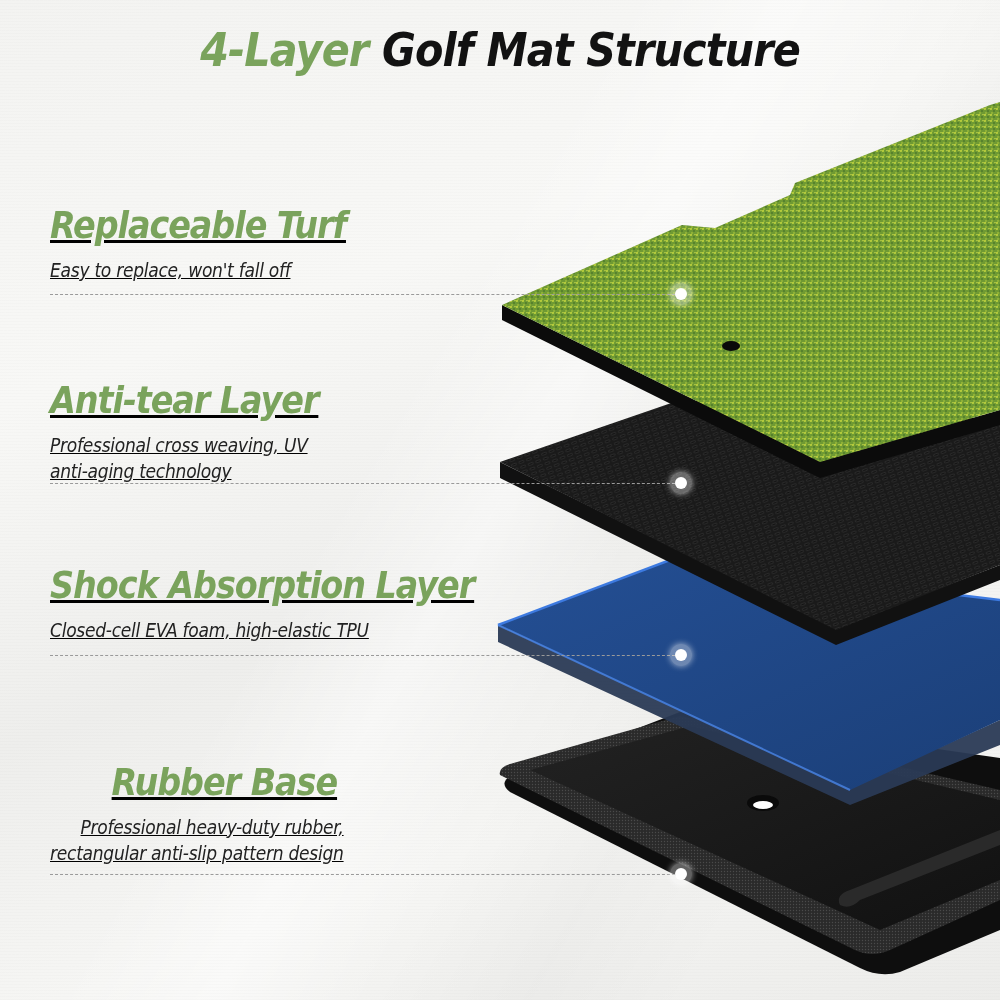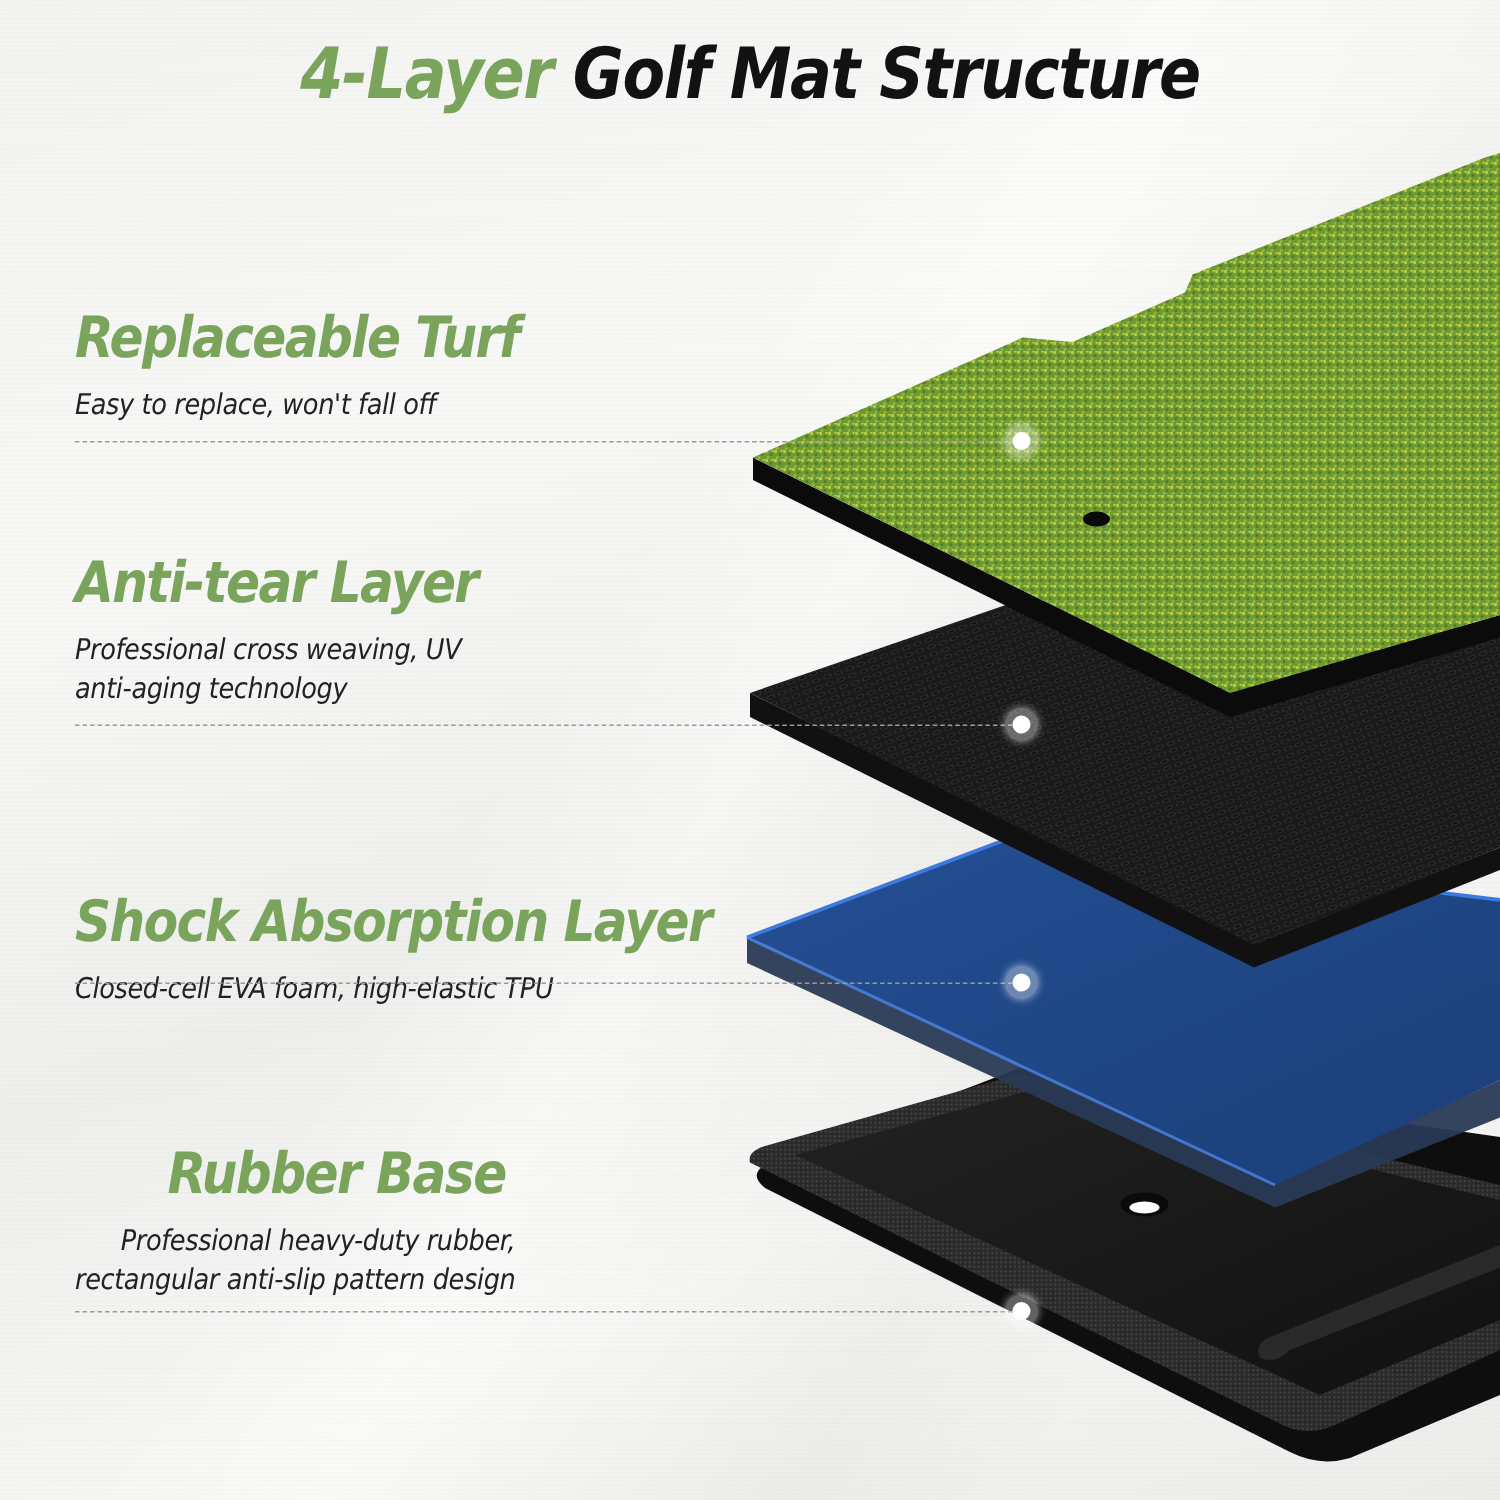--- a/index.html
+++ b/index.html
@@ -23,21 +23,21 @@
       font-size: 47px; font-weight: 700; font-style: italic;
       letter-spacing: -1px;
       font-family: "DejaVu Sans", sans-serif;
       transform: scaleX(0.88);
     }
     .title .accent { color: #7aa35c; }
     .title .dark { color: #121212; }
 
     .illustration { position: absolute; left: 0; top: 0; width: 1000px; height: 1000px; }
 
-    .feature { position: absolute; left: 50px; }
+    .feature { position: absolute; left: 50px; text-decoration: underline; }
     .feature .heading {
       font-family: "DejaVu Sans", sans-serif;
       font-size: 38px; font-weight: 700; font-style: italic;
       color: #7aa35c; letter-spacing: -1.2px;
       transform: scaleX(0.88); transform-origin: left center;
       white-space: nowrap;
       line-height: 1.1;
     }
     .feature .desc {
       font-family: "DejaVu Sans", sans-serif;
@@ -131,31 +131,31 @@
 
 <div class="feature" style="top:205px;">
   <div class="heading">Replaceable Turf</div>
   <div class="desc">
     <div>Easy to replace, won't fall off</div>
   </div>
 </div>
 <div class="leader" style="left:50px; top:294px; width:630px;"></div>
 <div class="dot" style="left:681px; top:294px;"></div>
 
-<div class="feature" style="top:368px;">
+<div class="feature" style="top:380px;">
   <div class="heading">Anti-tear Layer</div>
   <div class="desc">
     <div>Professional cross weaving, UV</div>
     <div>anti-aging technology</div>
   </div>
 </div>
 <div class="leader" style="left:50px; top:483px; width:630px;"></div>
 <div class="dot" style="left:681px; top:483px;"></div>
 
-<div class="feature" style="top:594px;">
+<div class="feature" style="top:565px;">
   <div class="heading">Shock Absorption Layer</div>
   <div class="desc">
     <div>Closed-cell EVA foam, high-elastic TPU</div>
   </div>
 </div>
 <div class="leader" style="left:50px; top:655px; width:630px;"></div>
 <div class="dot" style="left:681px; top:655px;"></div>
 
 <div class="feature" style="top:762px;text-align:right;">
   <div class="heading">Rubber Base</div>

